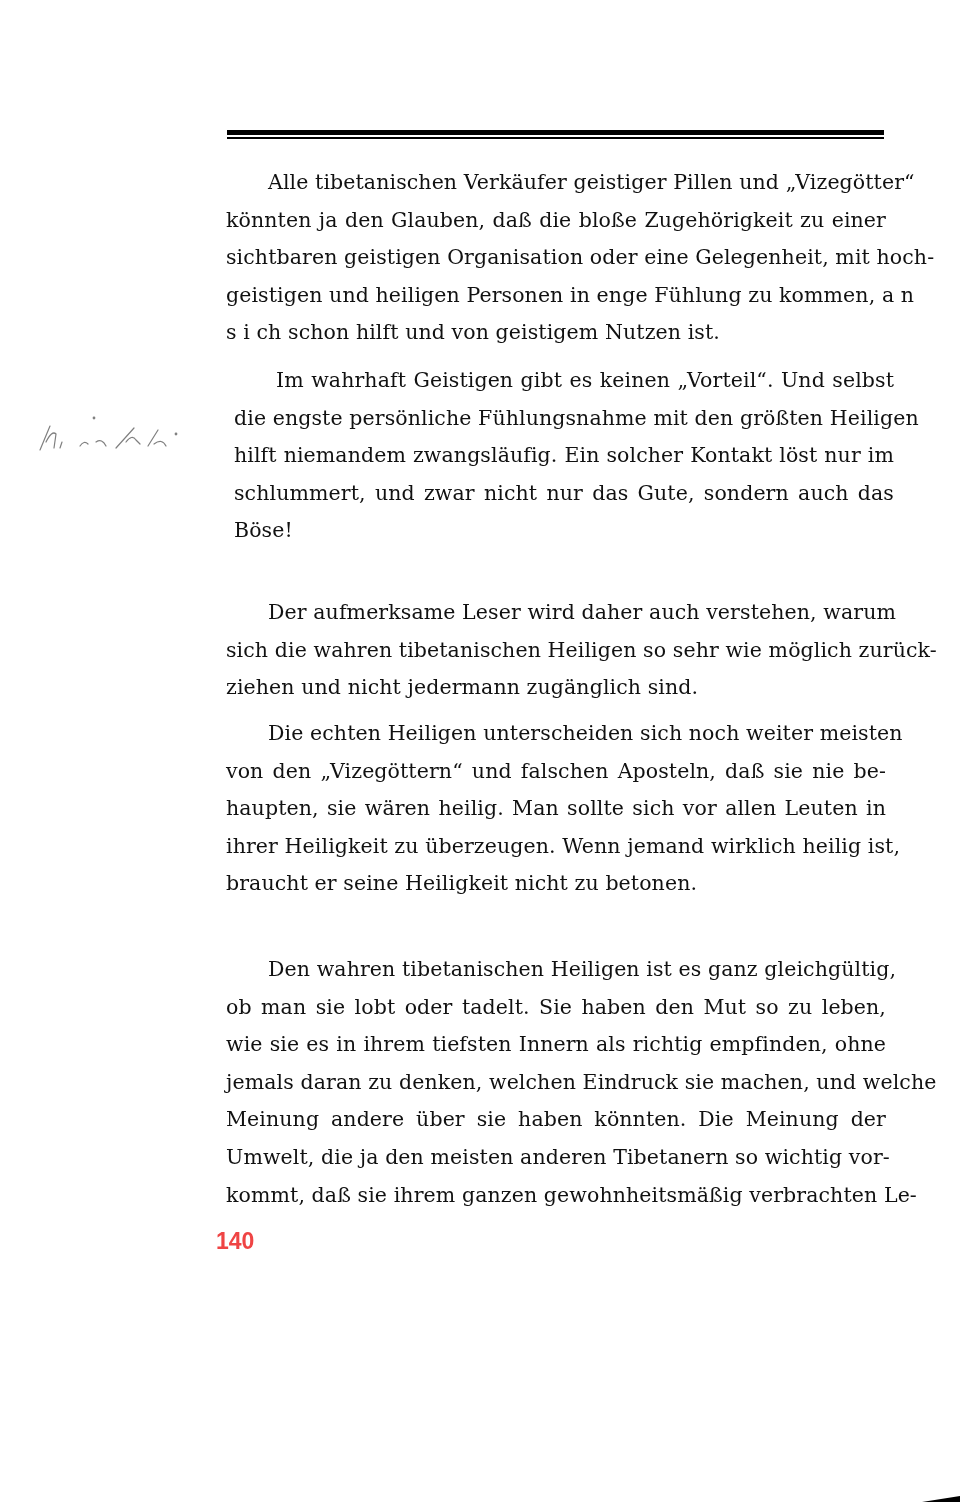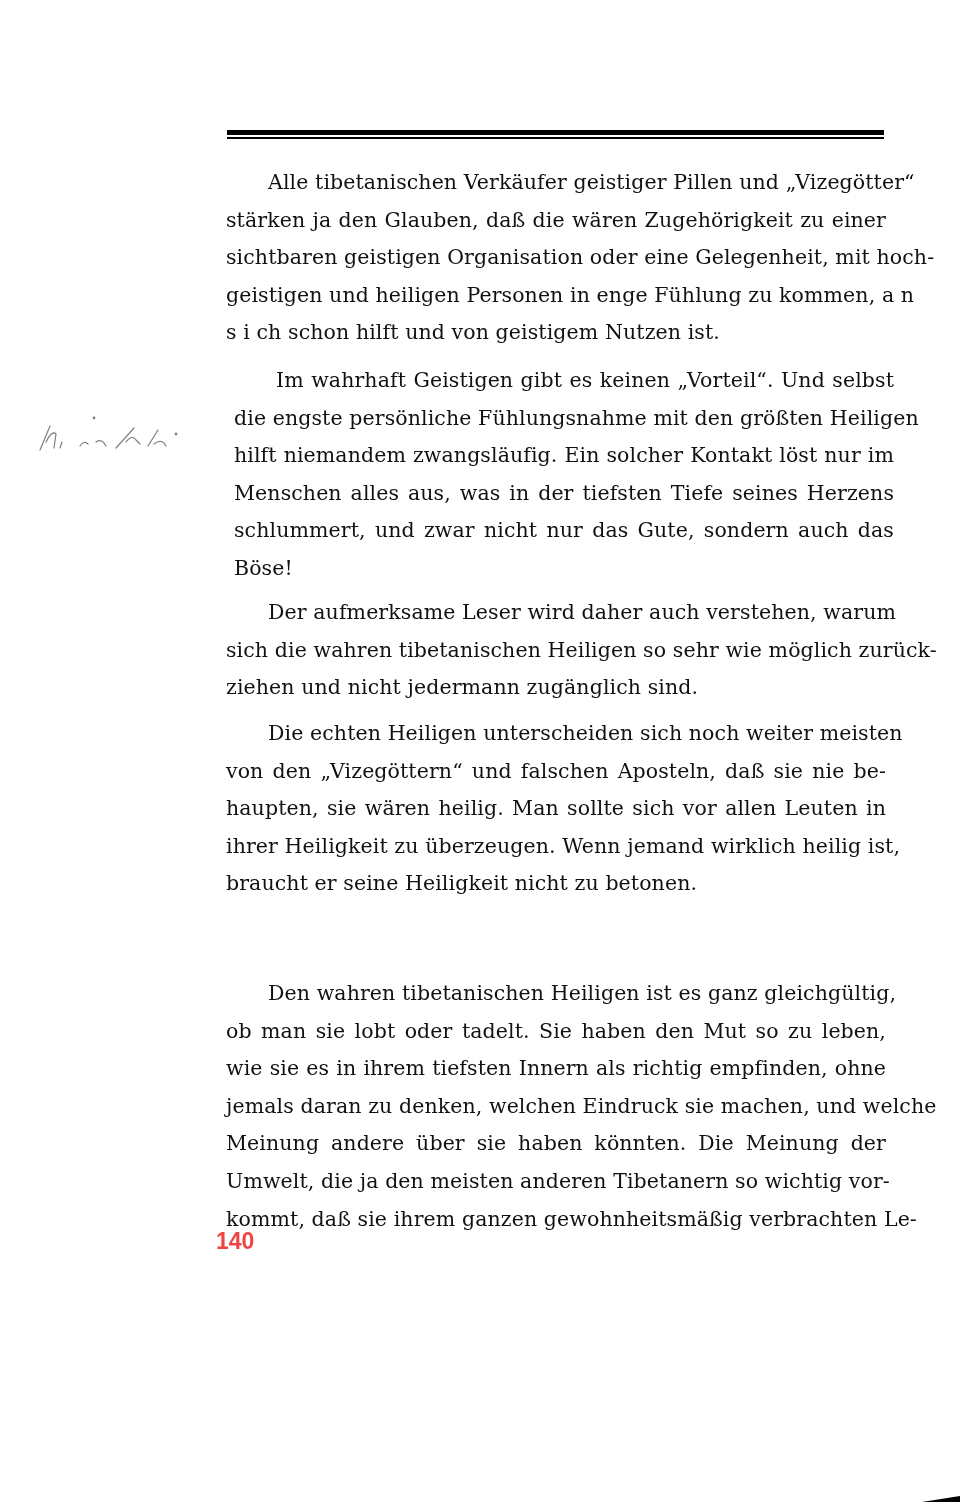--- a/index.html
+++ b/index.html
@@ -99,50 +99,49 @@
       <path d="M90 30 Q96 22 100 28 L104 32"></path>
       <path d="M112 34 L122 18"></path>
       <path d="M118 32 Q126 26 130 34"></path>
       <circle cx="140" cy="22" r="0.8" fill="#555"></circle>
       <circle cx="58" cy="6" r="0.8" fill="#555"></circle>
     </g>
   </svg>
 
   <div class="para" style="top:164px;">
     <span class="line indent">Alle tibetanischen Verkäufer geistiger Pillen und „Vizegötter“</span>
-    <span class="line">stärken ja den Glauben, daß die wären Zugehörigkeit zu einer</span>
+    <span class="line">könnten ja den Glauben, daß die bloße Zugehörigkeit zu einer</span>
     <span class="line">sichtbaren geistigen Organisation oder eine Gelegenheit, mit hoch-</span>
     <span class="line">geistigen und heiligen Personen in enge Fühlung zu kommen, a n</span>
     <span class="line last">s i ch schon hilft und von geistigem Nutzen ist.</span>
   </div>
 
   <div class="para" style="top:362px;margin-left:8px;">
     <span class="line indent">Im wahrhaft Geistigen gibt es keinen „Vorteil“. Und selbst</span>
     <span class="line">die engste persönliche Fühlungsnahme mit den größten Heiligen</span>
     <span class="line">hilft niemandem zwangsläufig. Ein solcher Kontakt löst nur im</span>
-    <span class="line">Menschen alles aus, was in der tiefsten Tiefe seines Herzens</span>
     <span class="line">schlummert, und zwar nicht nur das Gute, sondern auch das</span>
     <span class="line last">Böse!</span>
   </div>
 
   <div class="para" style="top:594px;">
     <span class="line indent">Der aufmerksame Leser wird daher auch verstehen, warum</span>
     <span class="line">sich die wahren tibetanischen Heiligen so sehr wie möglich zurück-</span>
     <span class="line last">ziehen und nicht jedermann zugänglich sind.</span>
   </div>
 
   <div class="para" style="top:715px;">
     <span class="line indent">Die echten Heiligen unterscheiden sich noch weiter meisten</span>
     <span class="line">von den „Vizegöttern“ und falschen Aposteln, daß sie nie be-</span>
     <span class="line">haupten, sie wären heilig. Man sollte sich vor allen Leuten in</span>
     <span class="line">ihrer Heiligkeit zu überzeugen. Wenn jemand wirklich heilig ist,</span>
     <span class="line last">braucht er seine Heiligkeit nicht zu betonen.</span>
   </div>
 
-  <div class="para" style="top:951px;margin-top:24px;">
+  <div class="para" style="top:951px;">
     <span class="line indent">Den wahren tibetanischen Heiligen ist es ganz gleichgültig,</span>
     <span class="line">ob man sie lobt oder tadelt. Sie haben den Mut so zu leben,</span>
     <span class="line">wie sie es in ihrem tiefsten Innern als richtig empfinden, ohne</span>
     <span class="line">jemals daran zu denken, welchen Eindruck sie machen, und welche</span>
     <span class="line">Meinung andere über sie haben könnten. Die Meinung der</span>
     <span class="line">Umwelt, die ja den meisten anderen Tibetanern so wichtig vor-</span>
     <span class="line">kommt, daß sie ihrem ganzen gewohnheitsmäßig verbrachten Le-</span>
   </div>
 
   <div class="page-number">140</div>

